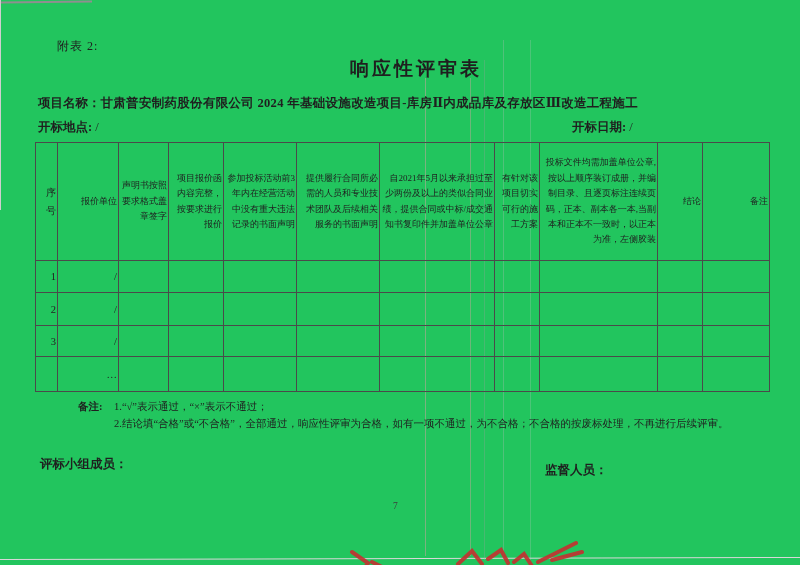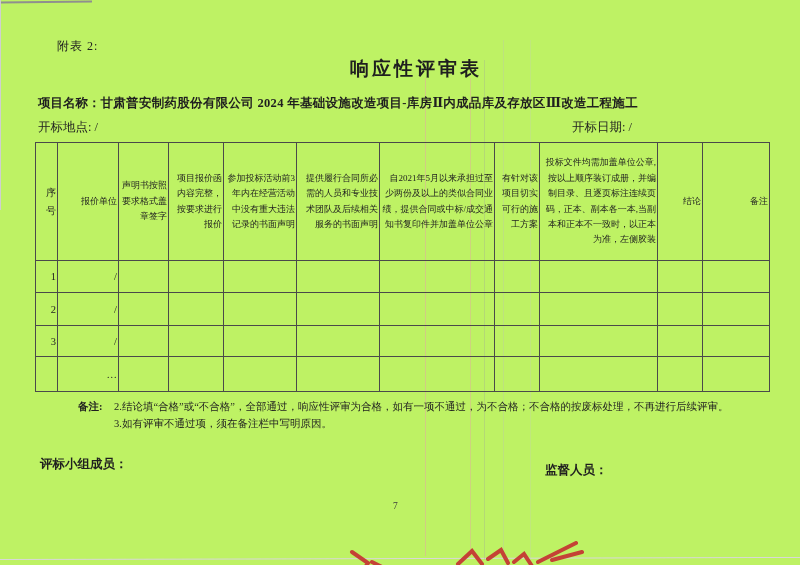--- a/index.html
+++ b/index.html
@@ -1,41 +1,41 @@
 <!DOCTYPE html>
 <html><head>
 <meta charset="utf-8">
 <style>
   html,body{margin:0;padding:0;}
   body{
     width:800px;height:565px;overflow:hidden;background:#ffffff;
     font-family:"Liberation Serif","DejaVu Serif",serif;color:#1f1f1f;
     position:relative;
   }
-  #paper{position:absolute;inset:0;background:#bef264;}
+  #paper{position:absolute;inset:0;background:#22c55e;}
 
   
   .scan-top{position:absolute;top:1px;left:0;width:92px;height:2px;background:#8f8f8f;transform:rotate(-0.6deg);}
   .scan-left{position:absolute;top:0;left:0;width:1px;height:210px;background:#cfcfcf;}
   .scan-bottom{position:absolute;left:0;top:558px;width:100%;height:1px;background:#d8d8d8;transform:rotate(-0.15deg);}
   .crease{position:absolute;top:78px;height:478px;width:1px;}
   .crease.c1{left:425px;background:rgba(232,158,168,0.45);}
   .crease.c2{left:470px;background:rgba(232,158,168,0.38);}
   .crease.c3{left:484px;background:rgba(160,160,160,0.30);top:60px;height:500px;}
   .crease.c4{left:503px;background:rgba(190,190,190,0.30);top:40px;height:520px;}
   .crease.c5{left:530px;background:rgba(200,200,200,0.25);top:40px;height:520px;}
 
   .annex{position:absolute;left:57px;top:38px;font-size:12px;letter-spacing:1px;}
   .title{position:absolute;left:0;top:56px;width:100%;text-align:center;
          font-size:19px;font-weight:bold;letter-spacing:3px;padding-left:16px;}
   .project-line{position:absolute;left:38px;top:95px;font-size:12.5px;white-space:nowrap;}
   .project-line .lbl{font-weight:bold;margin-top:30px;}
   .project-line .val{font-weight:bold;letter-spacing:0.3px;}
   .meta-line{position:absolute;top:119px;font-size:12.5px;}
-  .meta-line .lbl{font-weight:normal;}
+  .meta-line .lbl{font-weight:bold;}
   .meta-place{left:38px;}
   .meta-date{left:572px;}
 
   table.review{
     position:absolute;left:35px;top:142px;width:734px;
     border-collapse:collapse;table-layout:fixed;
   }
   table.review th,table.review td{
     border:1px solid #4a4a4a;text-align:right;vertical-align:middle;
     padding:2px 1px;overflow:hidden;
@@ -171,22 +171,22 @@
           <td></td>
           <td></td>
           <td></td>
         </tr>
       </tbody>
   </table>
 
   <div class="notes">
     <div class="notes-label">备注:</div>
     <div class="notes-items">
+        <div class="note-item">1.“√”表示通过，“×”表示不通过；</div>
         <div class="note-item">2.结论填“合格”或“不合格”，全部通过，响应性评审为合格，如有一项不通过，为不合格；不合格的按废标处理，不再进行后续评审。</div>
-        <div class="note-item">3.如有评审不通过项，须在备注栏中写明原因。</div>
       </div>
   </div>
 
   <div class="sig sig-committee">评标小组成员：</div>
   <div class="sig sig-supervisor">监督人员：</div>
 
   <div class="page-number">7</div>
 
   <svg class="red-mark" viewBox="0 0 275 29" xmlns="http://www.w3.org/2000/svg">
     <g fill="none" stroke="#c53030" stroke-width="4" stroke-linecap="round" opacity="0.9">

